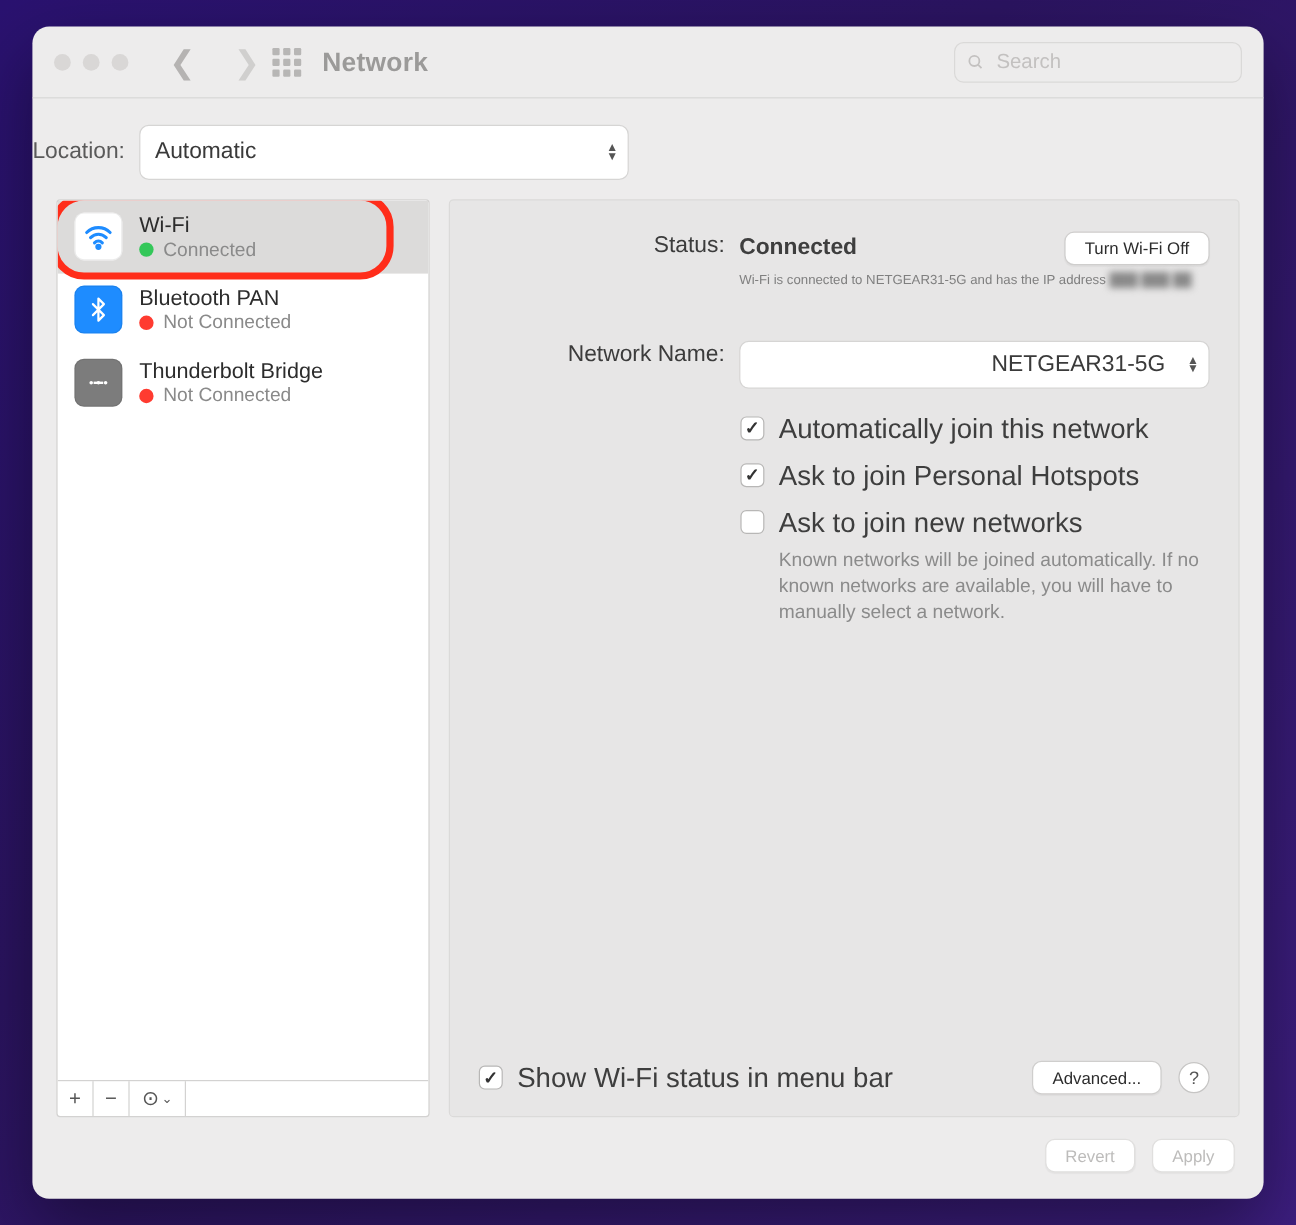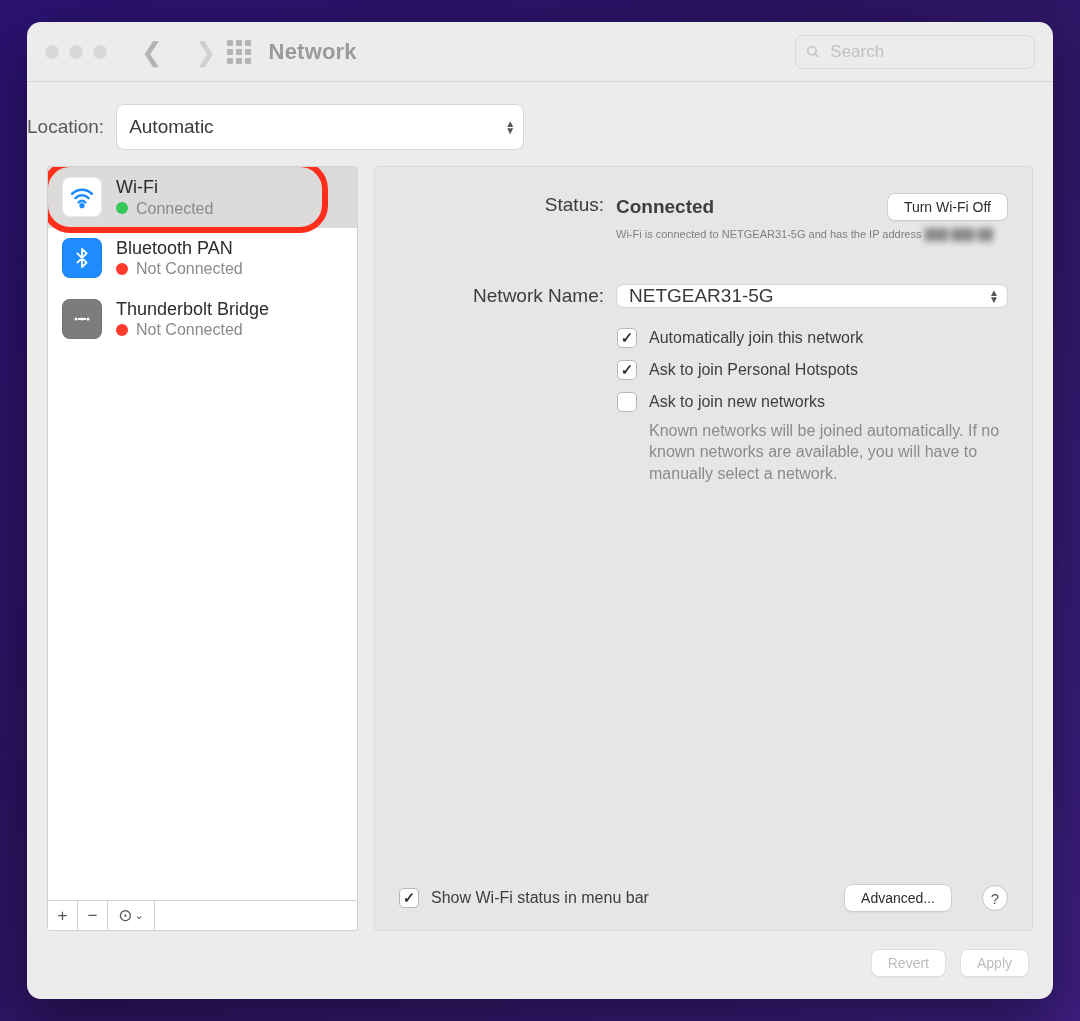--- a/index.html
+++ b/index.html
@@ -131,33 +131,33 @@
     background:#fff; border:1px solid #cfcecd; border-radius:8px;
     padding:5px 16px; font-size:14px; color:#2c2c2c;
     box-shadow:0 1px 1px rgba(0,0,0,.04);
   }
   .status-header { display:flex; align-items:center; }
   .status-header .btn { margin-left:auto; }
   .desc { color:#7f7f7f; font-size:11px; margin-top:6px; max-width:400px; line-height:1.35;}
   .blur { filter:blur(3px); display:inline-block; color:#888; }
 
   .nn-select {
-    width:392px; height:24px;
-  }
-
-  .check-row { display:flex; align-items:center; gap:12px; margin:12px 0 0 218px; font-size:16px;}
+    width:392px; height:40px;justify-content:flex-end;
+  }
+
+  .check-row { display:flex; align-items:center; gap:12px; margin:12px 0 0 218px; font-size:23px;}
   .checkbox {
     width:20px; height:20px; border:1px solid #b8b7b6; border-radius:5px; background:#fff;
     display:flex; align-items:center; justify-content:center; font-size:15px; font-weight:700; color:#333;
     flex:0 0 20px;
   }
   .checkbox.checked::after { content:"✓"; }
   .help-text { color:#8b8b8b; font-size:16px; margin:8px 0 0 250px; max-width:380px; line-height:1.35;}
 
-  .panel-bottom { margin-top:auto; display:flex; align-items:center; gap:30px; }
+  .panel-bottom { margin-top:auto; display:flex; align-items:center; gap:14px; }
   .panel-bottom .check-row { margin:0; }
   .circle-q {
     width:26px; height:26px; border-radius:50%; border:1px solid #c6c5c4;
     background:#fff; display:flex; align-items:center; justify-content:center;
     font-size:15px; color:#555;
   }
 
   .footer {
     display:flex; justify-content:flex-end; gap:14px;
     padding:18px 24px 22px 24px;

